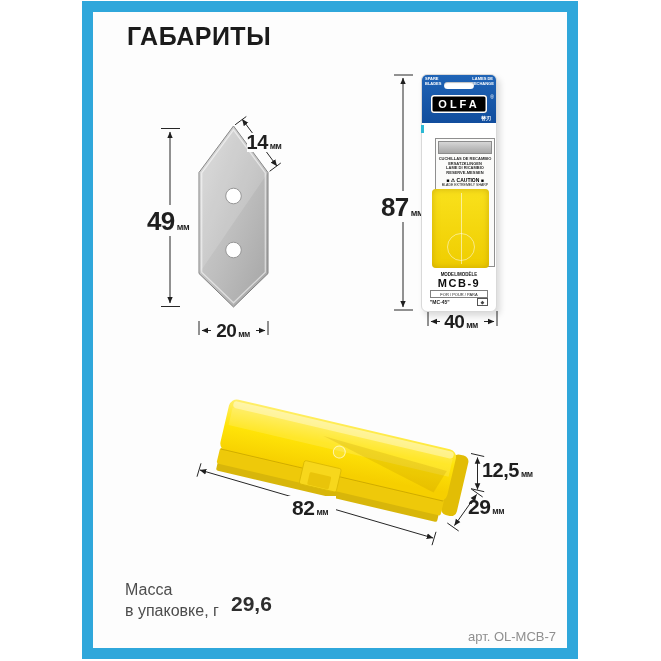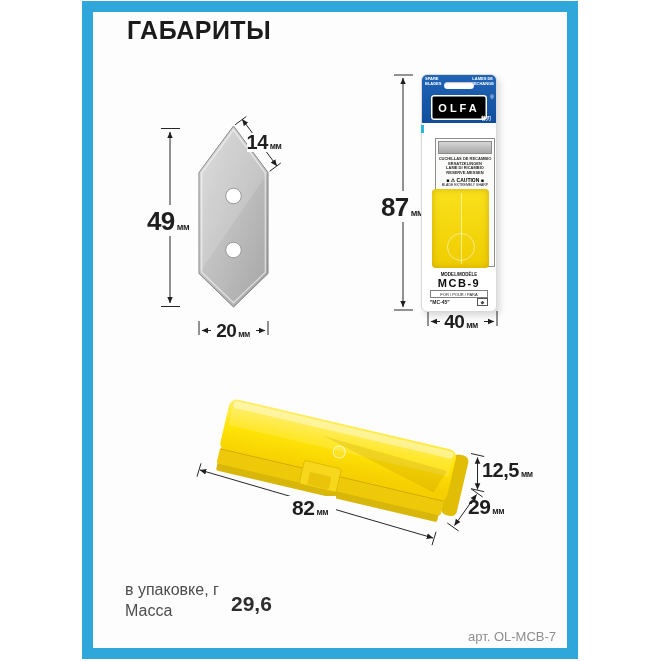--- a/index.html
+++ b/index.html
@@ -1,20 +1,20 @@
 <!DOCTYPE html>
 <html><head>
 <meta charset="utf-8">
 <style>
   * { margin:0; padding:0; box-sizing:border-box; }
   html,body { width:661px; height:661px; background:#fff; font-family:"Liberation Sans",sans-serif; }
   .page { position:relative; width:661px; height:661px; background:#fff; overflow:hidden; }
   .frame { position:absolute; left:82px; top:1px; width:496px; height:658px;
            border:11px solid #2fa7db; background:#fdfdfd; }
-  .title { position:absolute; left:127px; top:16px; font-size:25px; font-weight:bold;
+  .title { position:absolute; left:127px; top:22px; font-size:25px; font-weight:bold;
            color:#1b1b1b; letter-spacing:.5px; }
   .diagram-svg { position:absolute; left:0; top:0; width:661px; height:661px; }
 
   
   .dnum { font-family:"Liberation Sans",sans-serif; font-weight:bold; fill:#1f1f1f; letter-spacing:-0.5px; }
   .dl, .tk { stroke:#262626; stroke-width:1; fill:none; }
 
   
   .package-card { position:absolute; left:421px; top:74px; width:76px; height:238px;
     background:#fff; border:1px solid #d9d9d9; border-radius:6px;
@@ -22,21 +22,21 @@
   .pkg-header { position:relative; height:48px; background:linear-gradient(180deg,#2064b6,#114d9d);
     border-radius:5px 5px 0 0; }
   .hdr-small { position:absolute; top:2px; width:22px; font-size:4px; line-height:4.6px;
     font-weight:bold; color:#fff; }
   .hdr-small.l { left:3px; }
   .hdr-small.r { right:3px; text-align:right; }
   .hang-slot { position:absolute; left:50%; top:7px; transform:translateX(-50%);
     width:30px; height:7px; background:#fff; border-radius:4px;
     box-shadow:inset 0 1px 1px rgba(0,0,0,.25); }
   .logo-box { position:absolute; left:50%; top:20px; transform:translateX(-50%);
-    width:56px; height:25px; background:#000; border-radius:3px;
+    width:56px; height:18px; background:#000; border-radius:3px;
     box-shadow:inset 0 0 0 1.5px #fff; display:flex; align-items:center; justify-content:center;
     color:#fff; font-weight:bold; font-size:11px; letter-spacing:3px; }
   .reg-mark { position:absolute; right:2px; top:19px; color:#fff; font-size:5px; }
   .logo-sub { position:absolute; right:5px; top:40px; color:#fff; font-size:5px; font-weight:bold; }
   .pkg-body { position:relative; height:190px; }
   .tab-mark { position:absolute; left:-1px; top:2px; width:3px; height:8px; background:#2cb9d4; }
   .insert-box { position:absolute; left:13px; top:15px; width:60px; height:129px;
     border:1px solid #8f8f8f; background:#fbfbfa; }
   .silver-strip { margin:2px 2px 0; height:13px;
     background:linear-gradient(180deg,#d6d6d6,#a7a7a7); border:.5px solid #8c8c8c; }
@@ -209,18 +209,18 @@
       <div class="model-name">MCB-9</div>
       <div class="fit-box">FOR / POUR / PARA</div>
       <div class="fit-row">
         <span class="fit-model">"MC-45"</span>
         <span class="blade-picto">◆</span>
       </div>
     </div>
   </div>
 
   <div class="mass-label">
+    <div>Масса</div>
     <div>в упаковке, г</div>
-    <div>Масса</div>
   </div>
   <div class="mass-value">29,6</div>
   <div class="sku">арт. OL-MCB-7</div>
 </div>
 
 </body></html>

